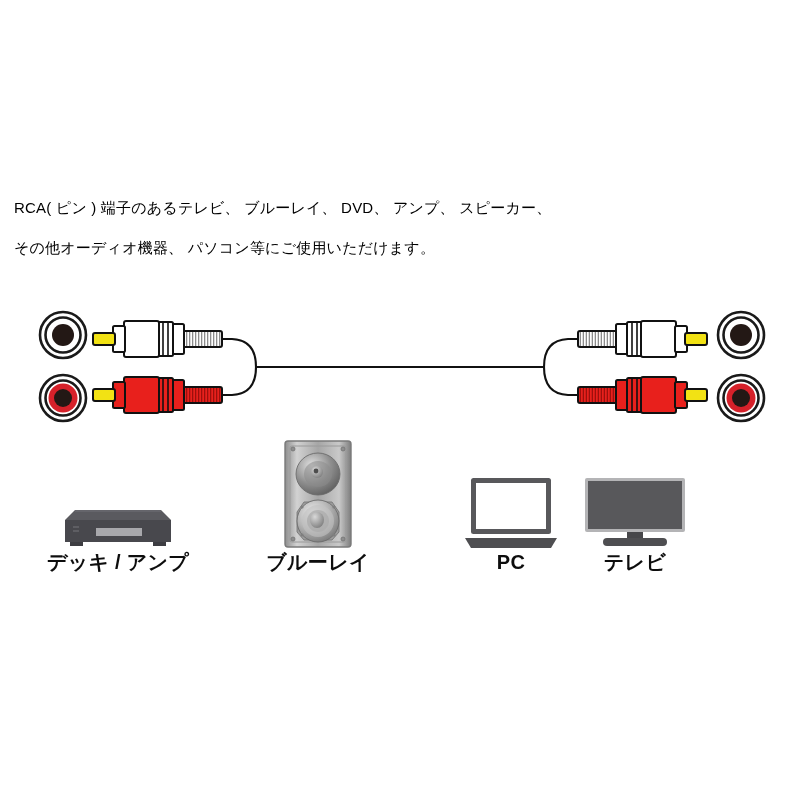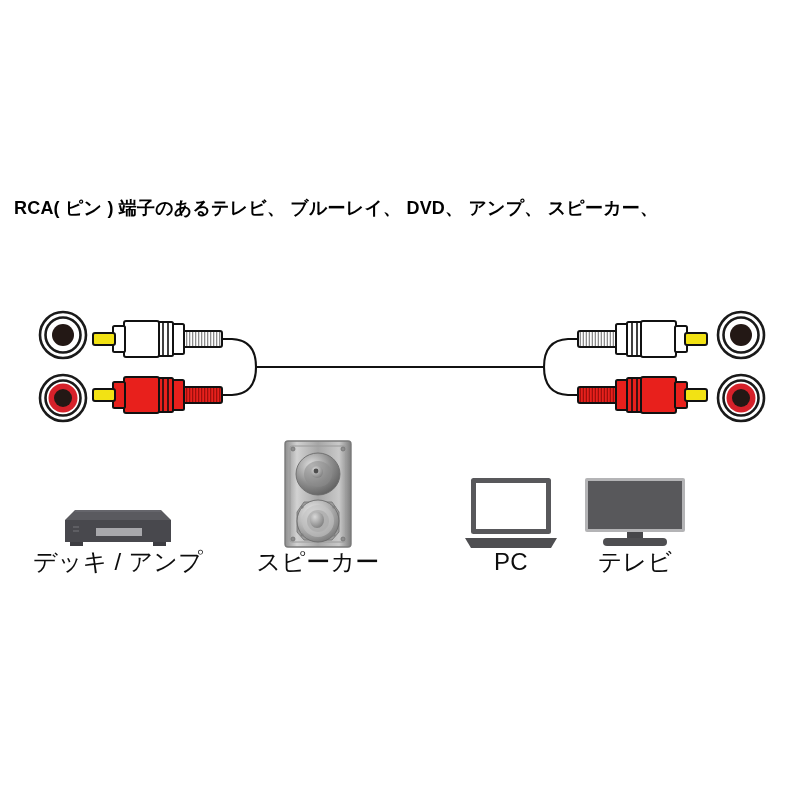--- a/index.html
+++ b/index.html
@@ -25,26 +25,26 @@
   }
 
   
   .desc-block {
     position: absolute;
     left: 14px;
     top: 188px;
     width: 780px;
   }
   .desc-line {
-    font-size: 18px;
+    font-size: 15px;
     line-height: 40px;
     letter-spacing: 0.2px;
     color: #000000;
     white-space: pre;
-    font-weight: 700;
+    font-weight: 400;
   }
 
   
   .cable-area {
     position: absolute;
     left: 0;
     top: 295px;
     width: 800px;
     height: 145px;
   }
@@ -60,22 +60,22 @@
   }
   .device {
     position: absolute;
     text-align: center;
   }
   .device .art {
     position: relative;
     margin: 0 auto;
   }
   .device .caption {
-    font-size: 24px;
-    font-weight: 400;
+    font-size: 20px;
+    font-weight: 700;
     color: #0d0d0d;
     letter-spacing: 0.3px;
     white-space: nowrap;
     line-height: 24px;
   }
 
   
   #device-deck     { left: 28px;  top: 0;  width: 180px; }
   #device-speaker  { left: 228px; top: 0;  width: 180px; }
   #device-pc       { left: 421px; top: 0;  width: 180px; }
@@ -89,20 +89,21 @@
   .art-inner { position: absolute; bottom: 0; left: 0; right: 0; }
   .art-inner svg { display: block; margin: 0 auto; }
 </style>
 </head>
 <body>
 
 <div id="page">
 
   <div class="desc-block">
     <div class="desc-line">RCA( ピン ) 端子のあるテレビ、 ブルーレイ、 DVD、 アンプ、 スピーカー、</div>
+    <div class="desc-line">その他オーディオ機器、 パソコン等にご使用いただけます。</div>
   </div>
 
   <div class="cable-area">
     <svg width="800" height="145" viewBox="0 0 800 145" xmlns="http://www.w3.org/2000/svg">
       <defs>
 
         <pattern id="knurlW" width="3" height="10" patternUnits="userSpaceOnUse">
           <rect width="3" height="10" fill="#ffffff"></rect>
           <rect width="1.3" height="10" fill="#8c8c8c"></rect>
         </pattern>
@@ -272,21 +273,21 @@
             <circle cx="36" cy="83" r="11" fill="#aaaaaa" opacity="0.7"></circle>
             <ellipse cx="35" cy="82" rx="7" ry="8" fill="url(#domeGrad)"></ellipse>
 
             <circle cx="20" cy="69" r="1.6" fill="#7f7f7f"></circle>
             <circle cx="52" cy="69" r="1.6" fill="#7f7f7f"></circle>
             <circle cx="20" cy="97" r="1.6" fill="#7f7f7f"></circle>
             <circle cx="52" cy="97" r="1.6" fill="#7f7f7f"></circle>
           </svg>
         </div>
       </div>
-      <div class="caption">スピーカー</div>
+      <div class="caption">ブルーレイ</div>
     </div>
 
     <div class="device" id="device-pc">
       <div class="art">
         <div class="art-inner">
           <svg width="112" height="76" viewBox="0 0 112 76" xmlns="http://www.w3.org/2000/svg">
 
             <rect x="16" y="4" width="80" height="56" rx="2.5" fill="#58585b"></rect>
             <rect x="21" y="9" width="70" height="46" fill="#ffffff"></rect>
 

